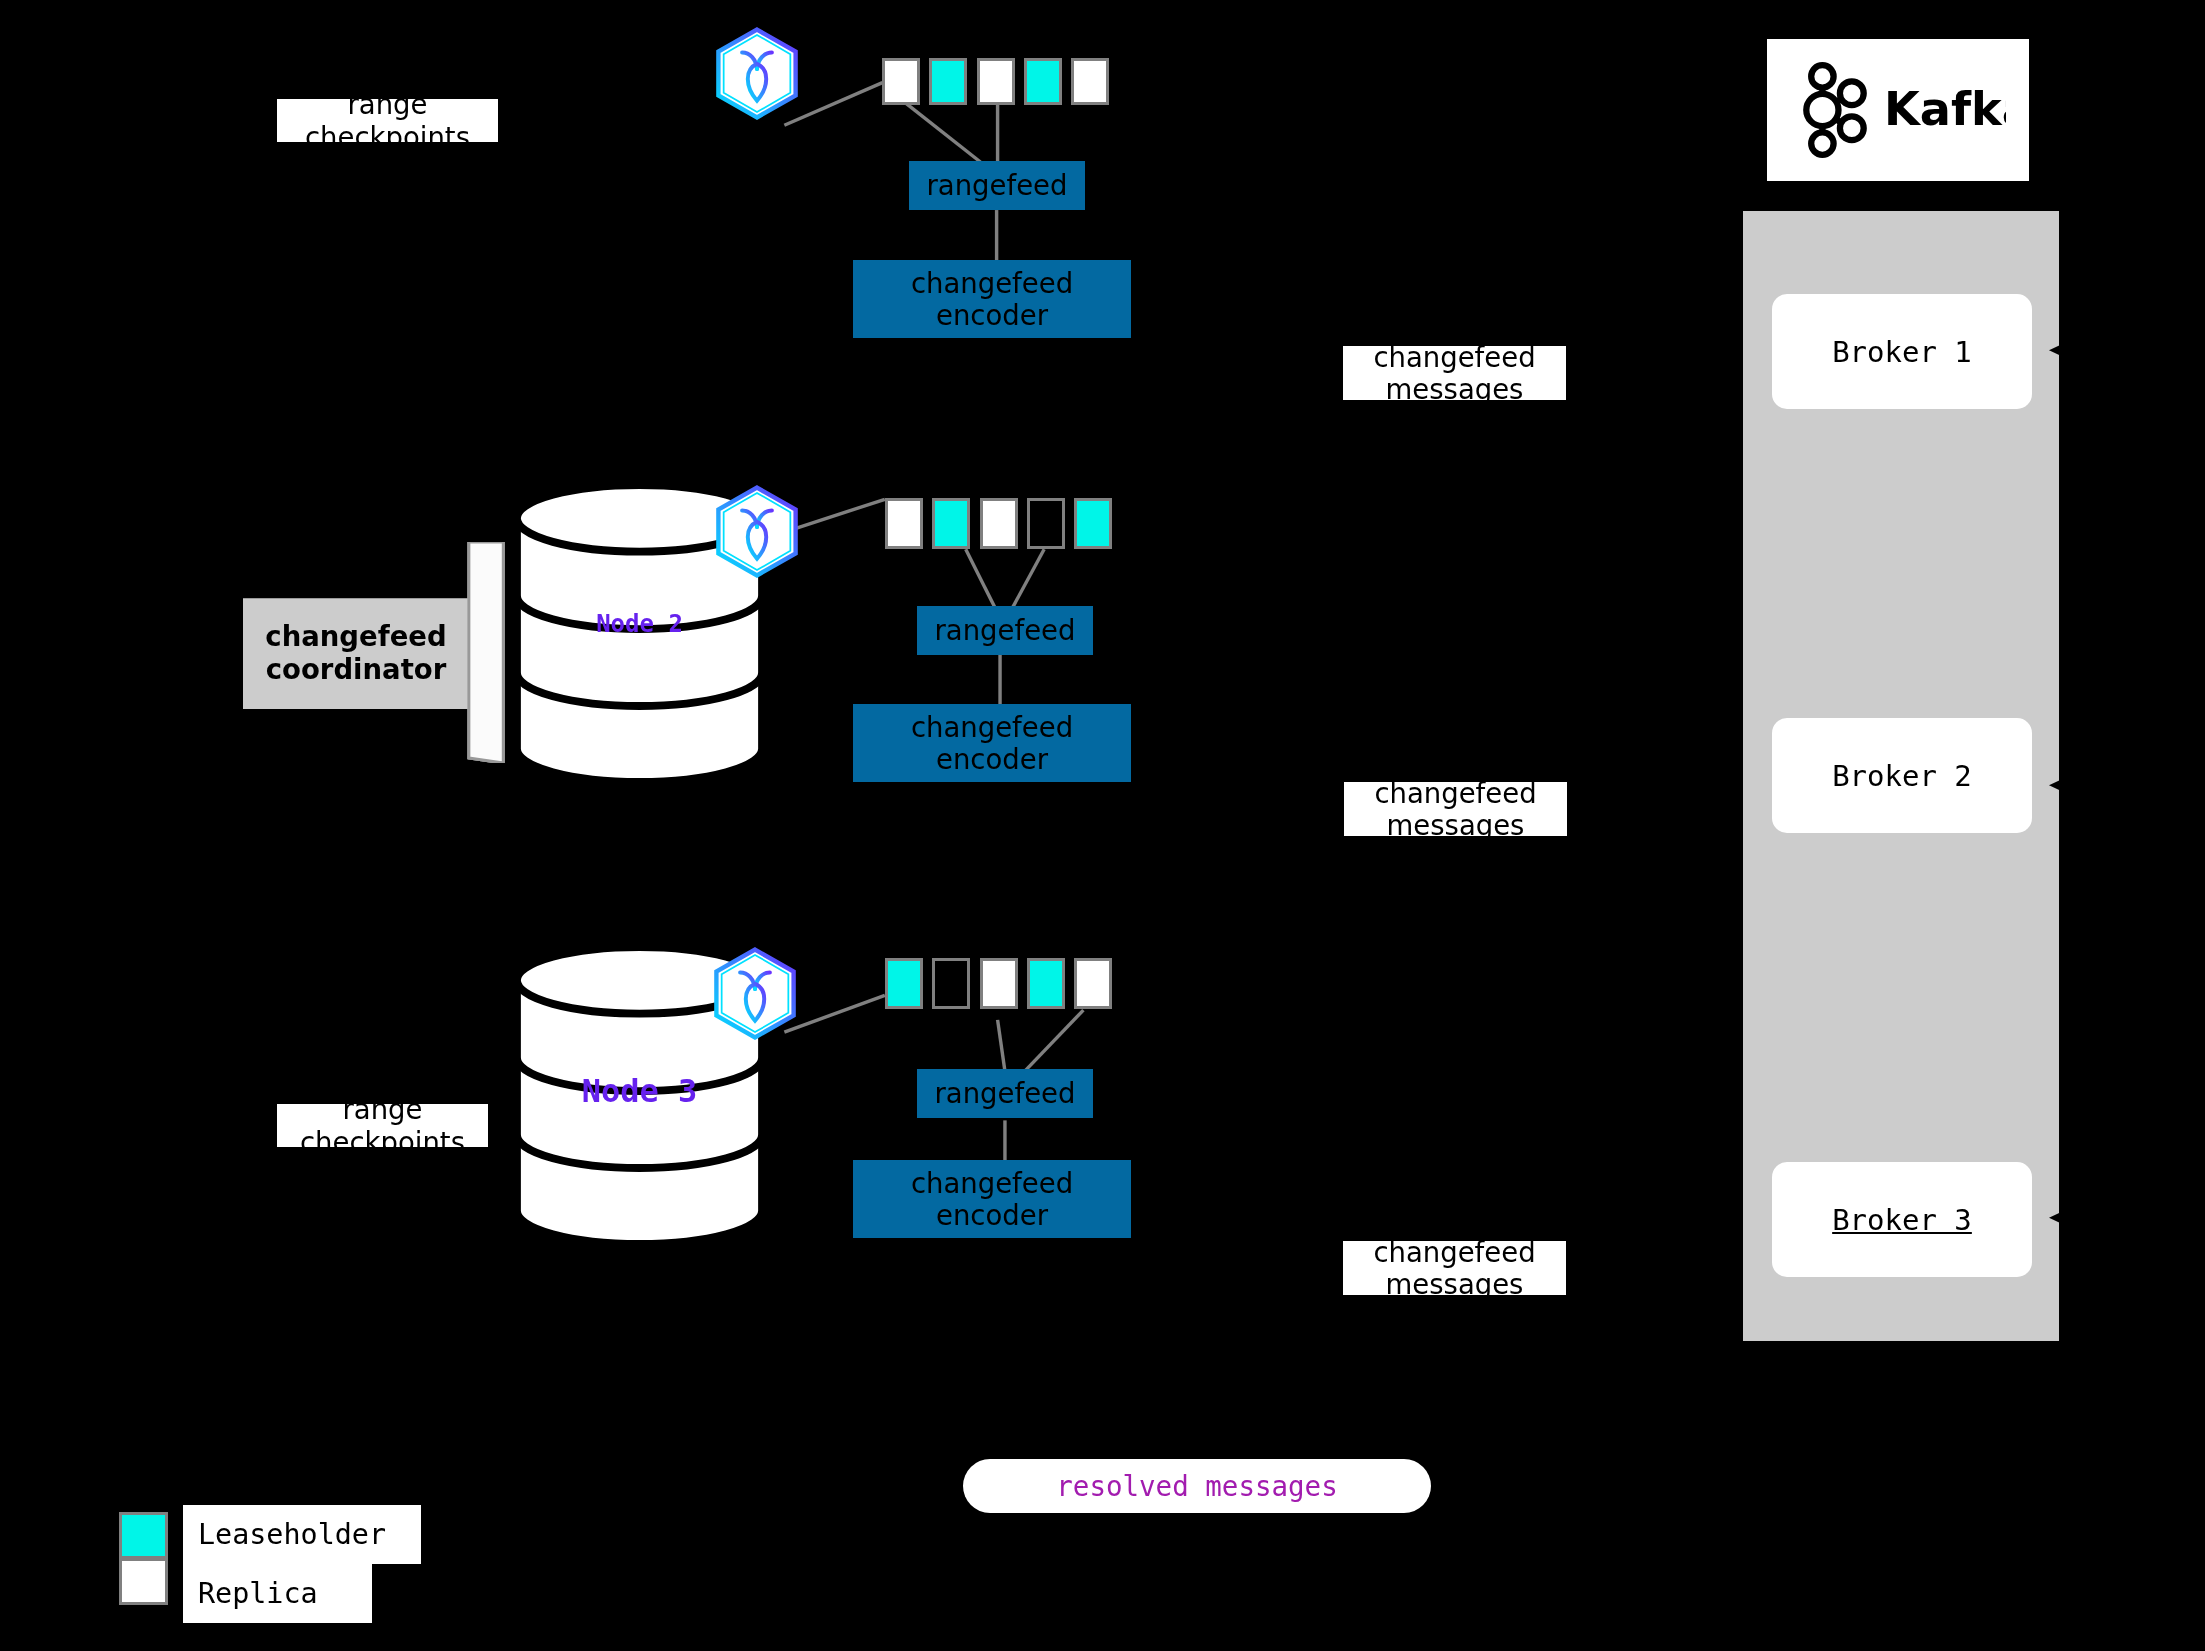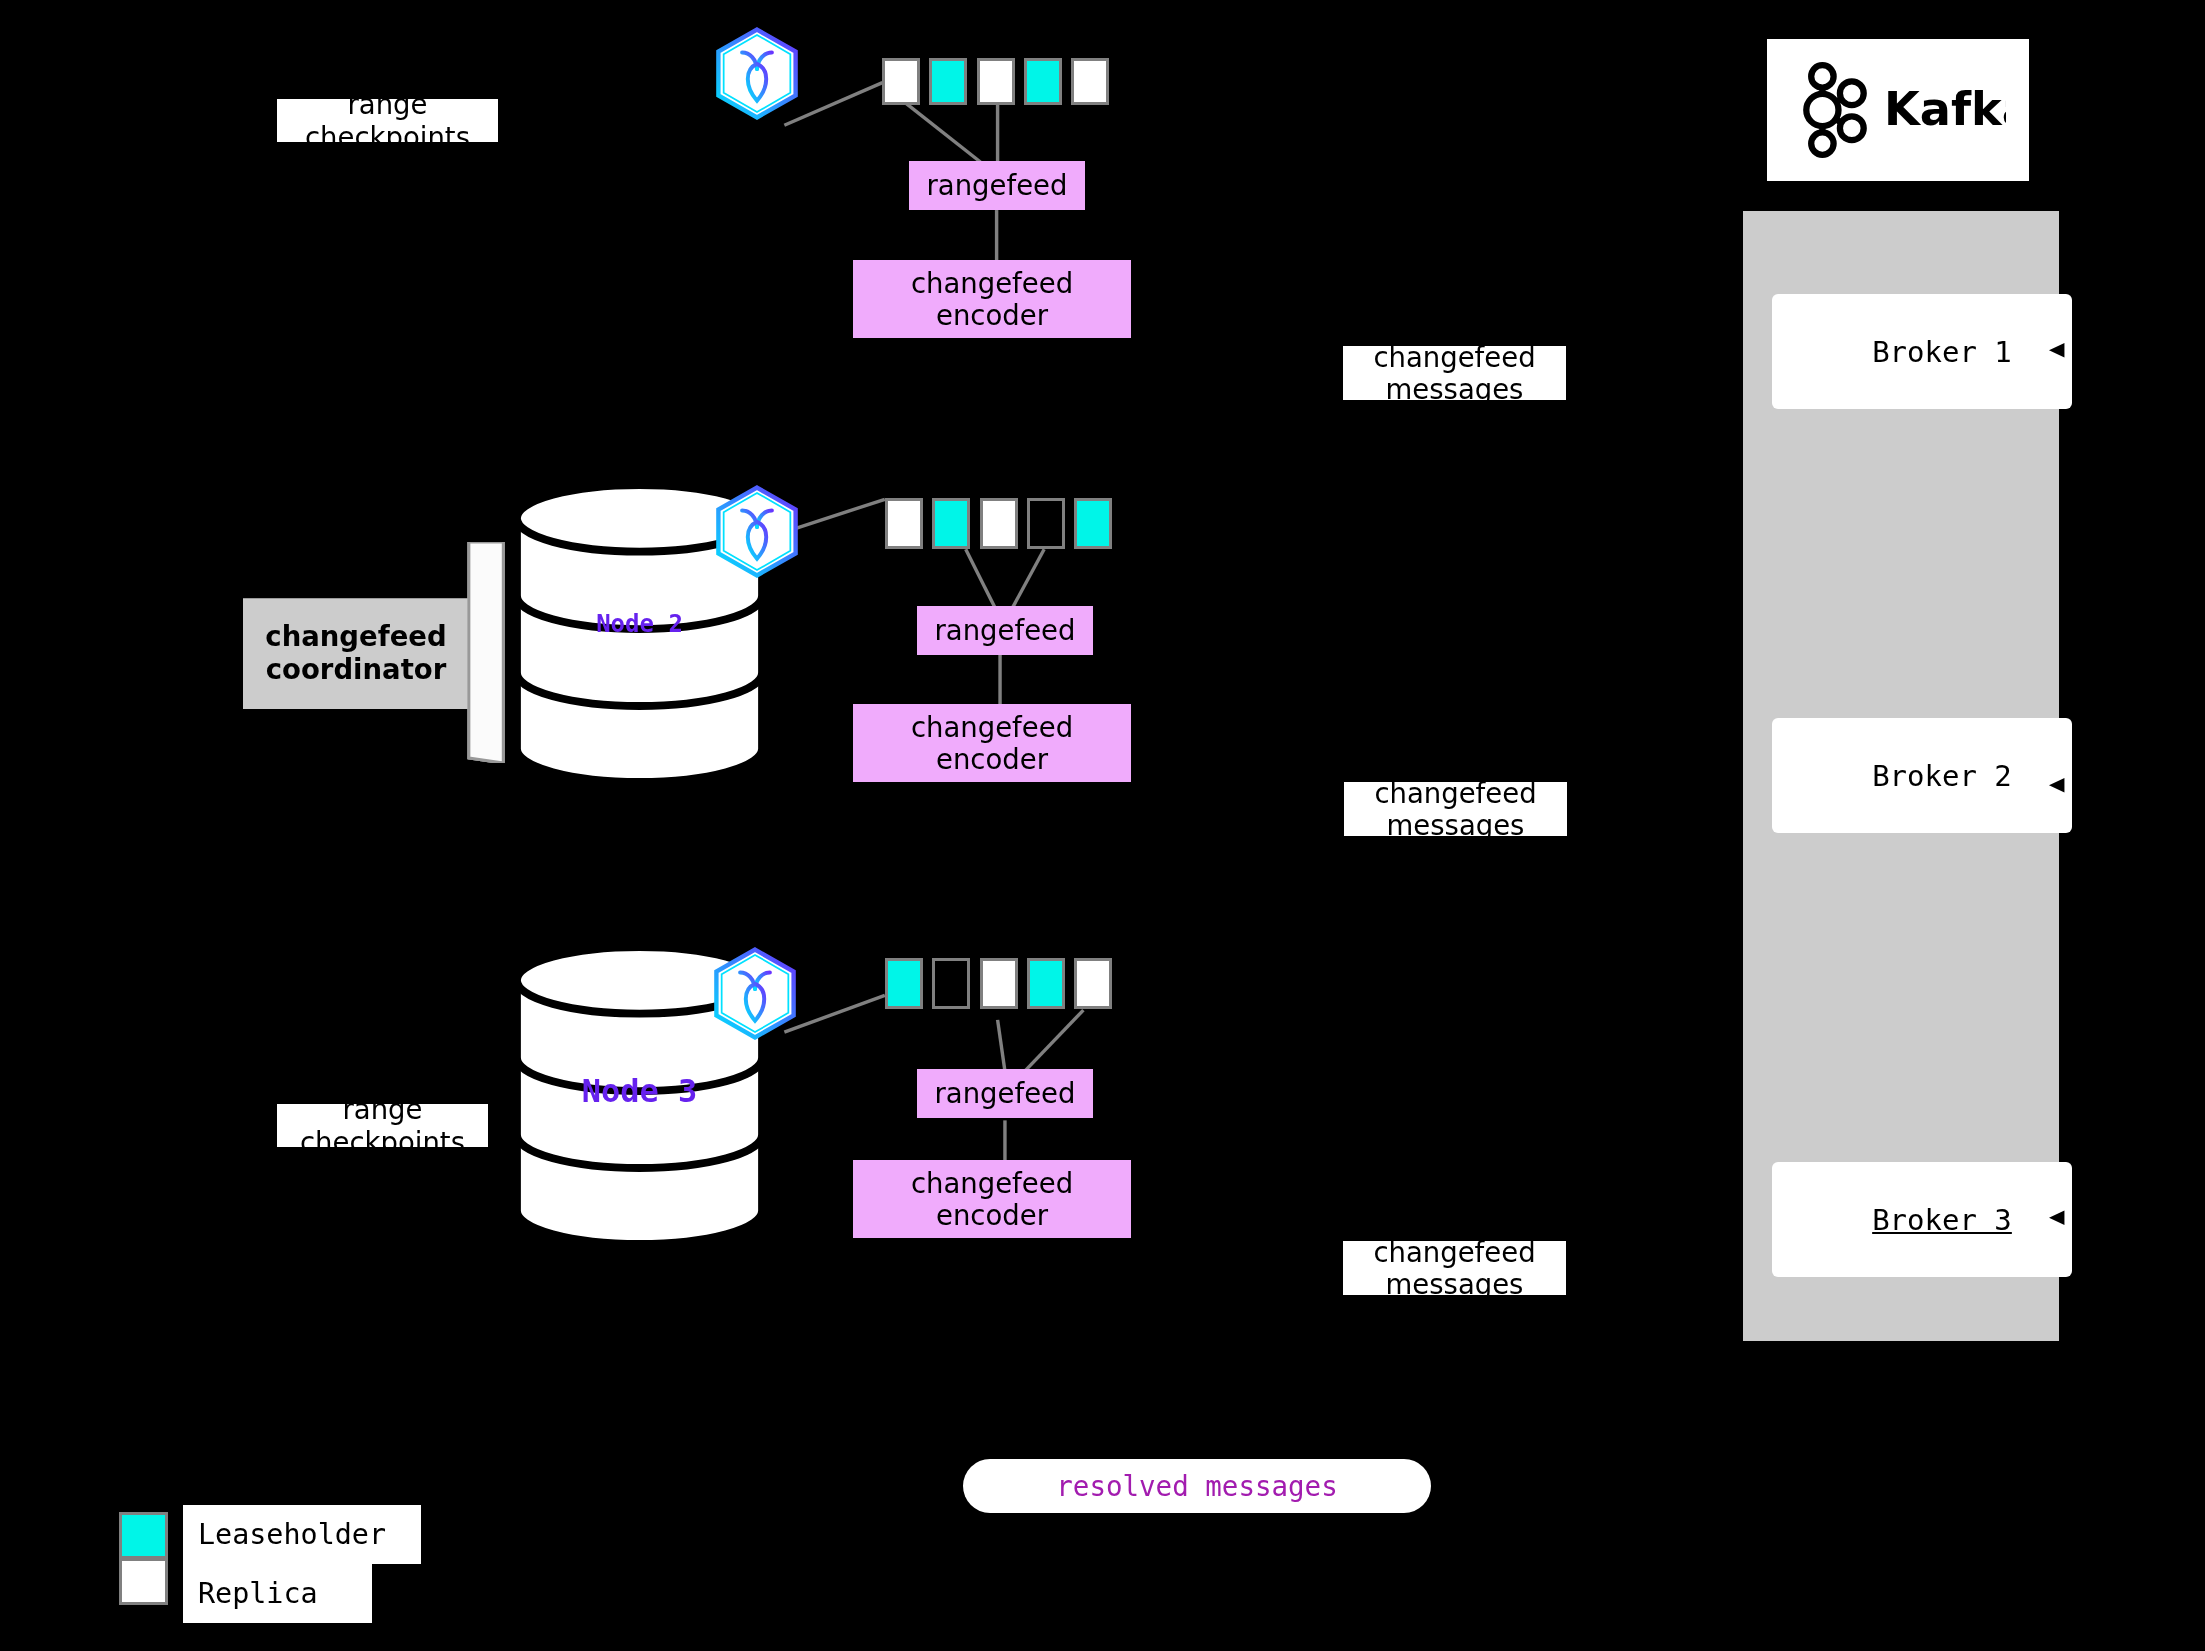--- a/index.html
+++ b/index.html
@@ -26,21 +26,21 @@
     display: flex;
     align-items: center;
     justify-content: center;
     text-align: center;
     line-height: 1.18;
     font-family: "DejaVu Sans", sans-serif;
     white-space: pre-line;
     overflow: hidden;
   }
   .gray-box {
-    background: #f0abfc;
+    background: #0369a1;
     color: #000000;
     display: flex;
     align-items: center;
     justify-content: center;
     text-align: center;
     line-height: 1.18;
     font-family: "DejaVu Sans", sans-serif;
     white-space: pre-line;
   }
 
@@ -68,27 +68,26 @@
   .range-box.replica     { background: #ffffff; }
   .range-box.empty       { background: transparent; }
 
   
   #kafka-cluster-box {
     background: #cccccc;
   }
   .broker {
     background: #ffffff;
     color: #000000;
-    border-radius: 6px;
+    border-radius: 15px;
     display: flex;
     align-items: center;
     justify-content: center;
     font-family: "DejaVu Sans Mono", monospace;
     white-space: pre;
-    padding-left: 40px;
   }
   #kafka-logo-box {
     background: #ffffff;
     display: flex;
     align-items: center;
     justify-content: center;
   }
 
   
   #resolved-messages {

